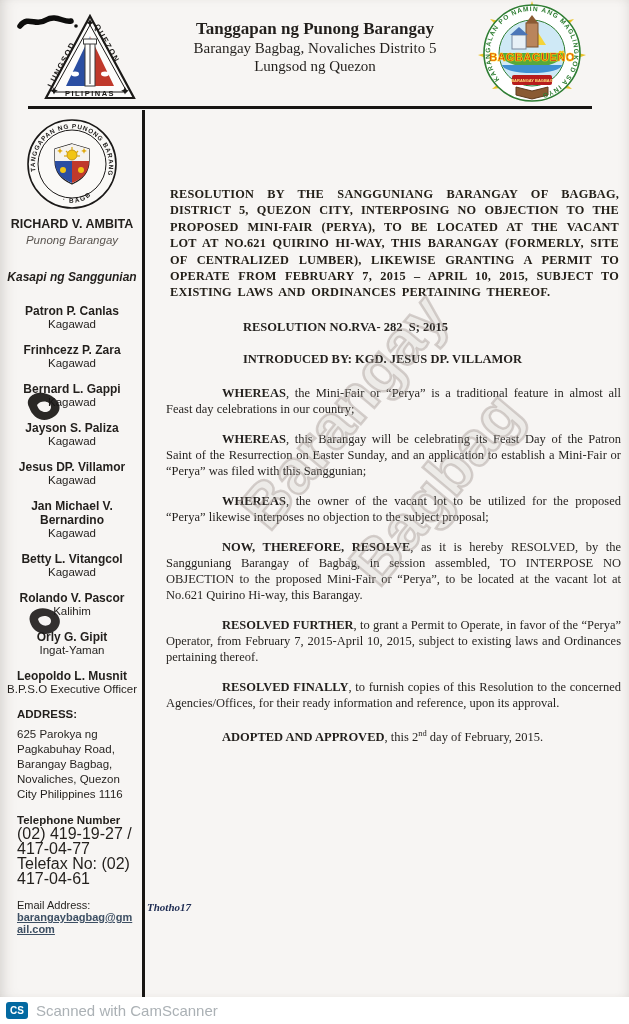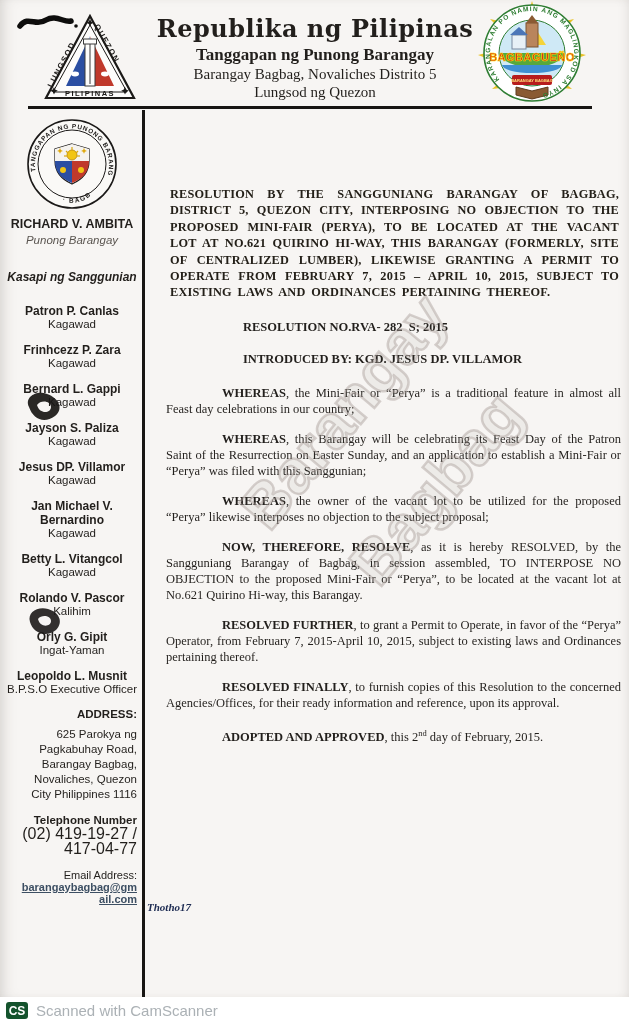--- a/index.html
+++ b/index.html
@@ -20,21 +20,21 @@
   
   .sidebar{position:absolute;left:5px;top:118px;width:134px;text-align:center;
            font-family:"Liberation Sans",sans-serif;color:#221f1c;}
   .seal-wrap{margin:0 auto;width:92px;height:92px;}
   .leader-name{font-size:12.5px;font-weight:bold;margin-top:7px;line-height:15px;}
   .leader-title{font-size:11.5px;font-style:italic;color:#5a5550;margin-top:2px;}
   .section-heading{font-weight:bold;font-style:italic;font-size:12px;margin:24px 0 20px 0;}
   .official{margin-bottom:12px;}
   .official .name{font-weight:bold;font-size:12px;line-height:14px;}
   .official .role{font-size:11.5px;line-height:13px;}
-  .addr-block{text-align:right;margin:12px 0 16px 12px;width:120px;}
+  .addr-block{text-align:left;margin:12px 0 16px 12px;width:120px;}
   .addr-label{font-weight:bold;font-size:11.5px;margin-bottom:7px;}
   .addr-text{font-size:11.5px;line-height:15px;}
   .tel-label{font-weight:bold;font-size:11.5px;margin-top:12px;}
   .tel-line{font-size:16px;line-height:15px;}
   .email-label{font-size:11px;margin-top:13px;}
   .email{font-size:11px;text-decoration:underline;color:#3d4f63;word-break:break-all;font-weight:bold;}
   
   .main{position:absolute;left:166px;top:164px;width:455px;}
   .doc-title{font-weight:bold;font-size:12.3px;line-height:16.4px;text-align:justify;
              letter-spacing:.2px;word-spacing:2.5px;margin:22px 0 0 4px;width:449px;color:#242019;}
@@ -50,22 +50,22 @@
              transform:rotate(-50deg);font-family:"Liberation Sans",sans-serif;font-weight:bold;
              font-size:62px;line-height:120px;color:rgba(120,110,105,0.07);
              -webkit-text-stroke:2.5px rgba(168,158,152,.45);pointer-events:none;}
   .thotho{position:absolute;left:147px;top:901px;font-style:italic;font-weight:bold;
           font-size:11px;color:#1d2b52;}
   .blob{position:absolute;}
   
   .cs-footer{position:absolute;left:0;bottom:0;width:629px;height:27px;background:#ffffff;
              display:flex;align-items:center;gap:8px;padding-left:6px;box-sizing:border-box;
              font-family:"Liberation Sans",sans-serif;}
-  .cs-badge{width:22px;height:17px;background:#14532d;color:#fff;border-radius:3px;
-            display:flex;align-items:center;justify-content:center;font-size:12px;font-weight:bold;}
+  .cs-badge{width:22px;height:17px;background:#0369a1;color:#fff;border-radius:3px;
+            display:flex;align-items:center;justify-content:center;font-size:10px;font-weight:bold;}
   .cs-text{color:#abb1b5;font-size:15px;}
   svg text{font-family:"Liberation Sans",sans-serif;}
 </style>
 </head>
 <body>
 
 <div class="page">
   <div class="paper"></div>
 
   <svg class="scribble" width="64" height="26" viewBox="0 0 64 26">
@@ -93,21 +93,20 @@
     <text font-size="8" font-weight="bold" fill="#1c1a18" letter-spacing="1.5">
       <textPath href="#lslope">LUNGSOD</textPath>
     </text>
     <text font-size="8" font-weight="bold" fill="#1c1a18" letter-spacing="1.5">
       <textPath href="#rslope">QUEZON</textPath>
     </text>
     <text x="48" y="84" font-size="7.5" font-weight="bold" fill="#1c1a18" text-anchor="middle" letter-spacing="1.5">PILIPINAS</text>
   </svg>
 
   <div class="hdr-text">
-    <div class="republic">Republika ng Pilipinas</div>
     <div class="office">Tanggapan ng Punong Barangay</div>
     <div class="hline3">Barangay Bagbag, Novaliches Distrito 5</div>
     <div class="hline4">Lungsod ng Quezon</div>
   </div>
 
   <svg class="logo" style="left:471px;top:1px;" width="120" height="105" viewBox="0 0 120 105">
     <defs>
       <path id="ringpath" d="M60,94 A42,42 0 1 1 60.01,94"></path>
     </defs>
     <g transform="translate(1,0)">
@@ -221,20 +220,21 @@
     <div class="official">
       <div class="name">Leopoldo L. Musnit</div>
       <div class="role">B.P.S.O Executive Officer</div>
     </div>
 
     <div class="addr-block">
       <div class="addr-label">ADDRESS:</div>
       <div class="addr-text">625 Parokya ng Pagkabuhay Road, Barangay Bagbag, Novaliches, Quezon City Philippines 1116</div>
       <div class="tel-label">Telephone Number</div>
       <div class="tel-line">(02) 419-19-27 / 417-04-77</div>
+      <div class="tel-line">Telefax No: (02) 417-04-61</div>
       <div class="email-label">Email Address:</div>
       <div class="email">barangaybagbag@gmail.com</div>
     </div>
   </aside>
 
   <svg class="blob" style="left:20px;top:388px;" width="48" height="36" viewBox="0 0 48 36">
     <path d="M9,19 C4,9 17,2 27,6 C39,10 44,21 35,28 C24,36 13,31 9,19 Z M17,17 C21,11 31,13 31,19 C31,25 20,27 17,17 Z" fill="#181614" fill-rule="evenodd" opacity="0.92"></path>
   </svg>
   <svg class="blob" style="left:22px;top:604px;" width="46" height="34" viewBox="0 0 46 34">
     <path d="M8,18 C5,8 16,2 26,5 C37,8 42,18 34,26 C24,34 11,29 8,18 Z M16,15 C20,10 29,12 29,17 C29,23 18,24 16,15 Z" fill="#1c1a18" fill-rule="evenodd" opacity="0.9"></path>

